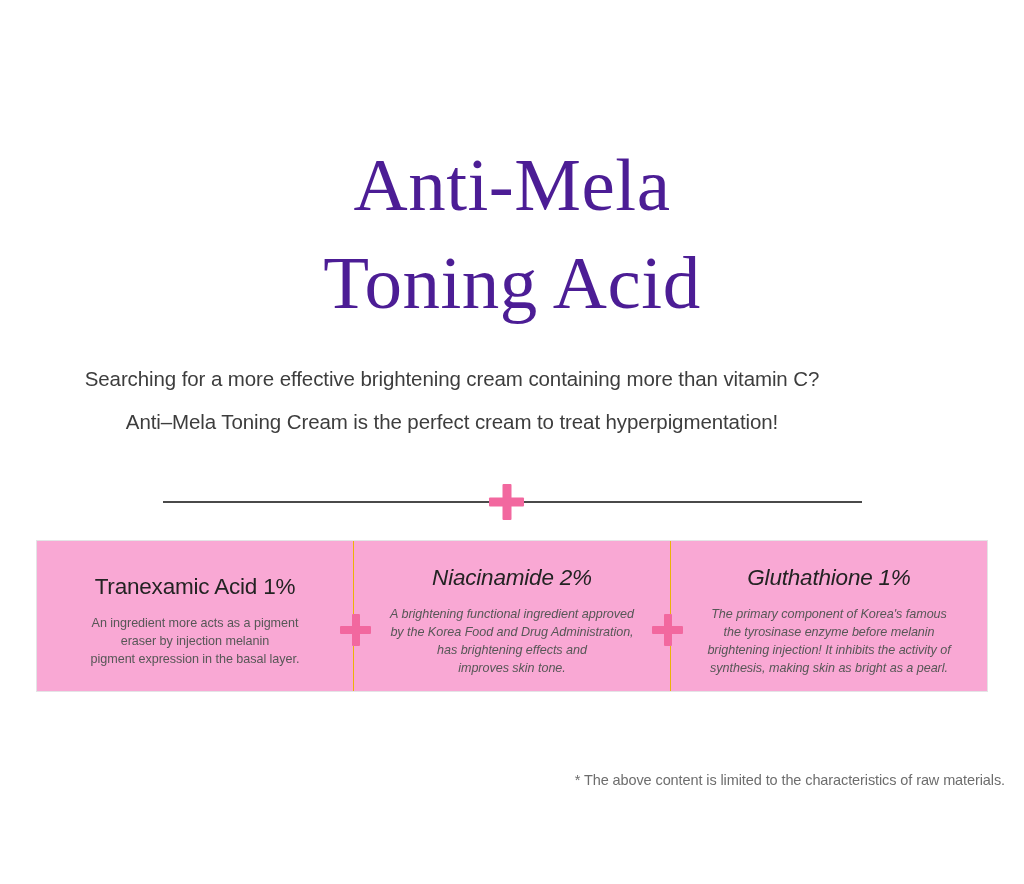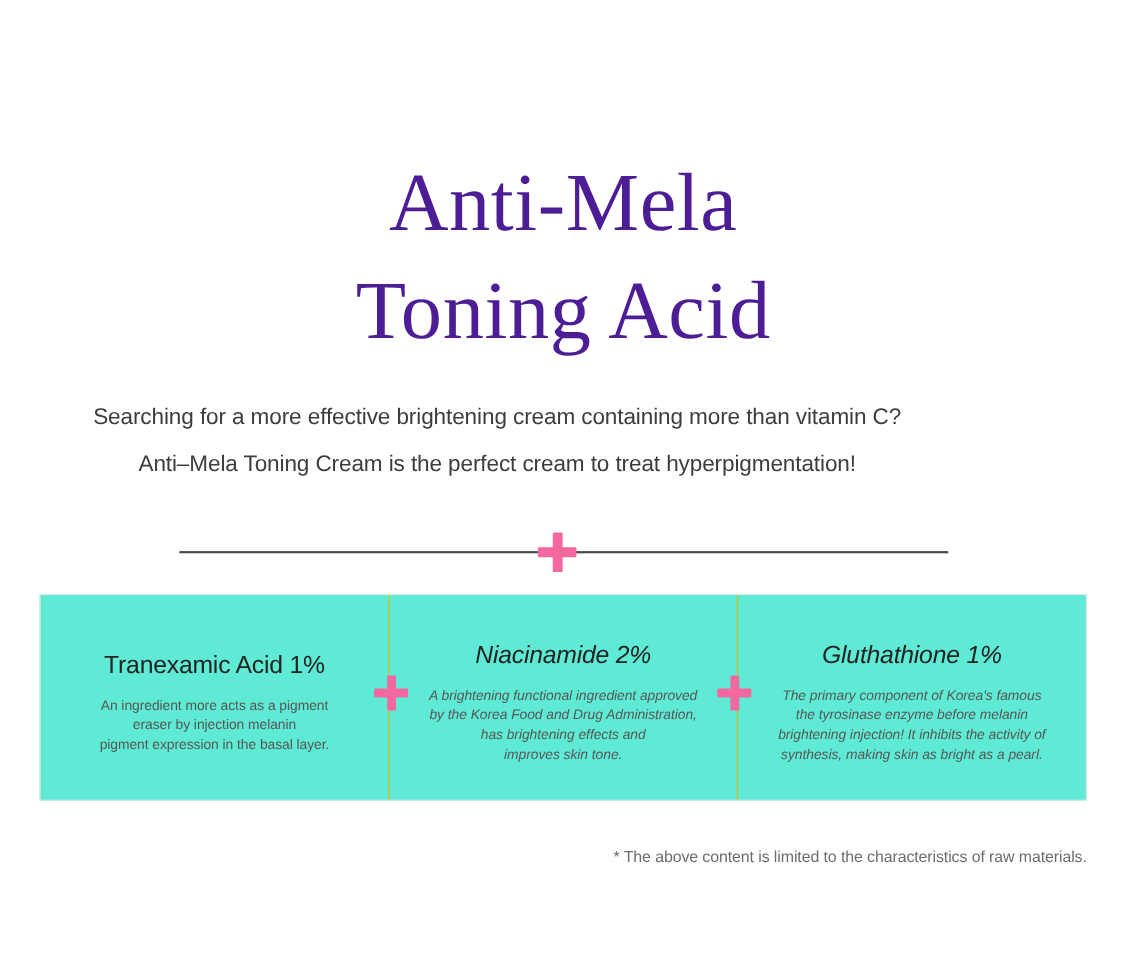--- a/index.html
+++ b/index.html
@@ -116,23 +116,23 @@
     height: 36px;
     --pt: 9px;
   }
 
   
   .panels {
     position: absolute;
     top: 540px;
     left: 36px;
     width: 952px;
-    height: 188px;
+    height: 152px;
     border: 1px solid #e4e4e6;
-    background: #5eead4;
+    background: #f9a8d4;
     box-sizing: border-box;
     display: flex;
   }
 
   .panel {
     flex: 1 1 0;
     box-sizing: border-box;
     position: relative;
     padding: 0 14px;
     display: flex;
@@ -197,20 +197,21 @@
     position: absolute;
     top: 769px;
     left: 0;
     width: 988px;
     text-align: right;
     font-family: "Liberation Sans", sans-serif;
     font-size: 14.5px;
     line-height: 22px;
     color: #6d6d6d;
     letter-spacing: -0.1px;
+    padding-left: 17px;
   }
 </style>
 </head>
 <body>
 
 <div class="page">
 
   <div class="title-block">
     <div class="title-line">Anti-Mela</div>
     <div class="title-line">Toning Acid</div>

